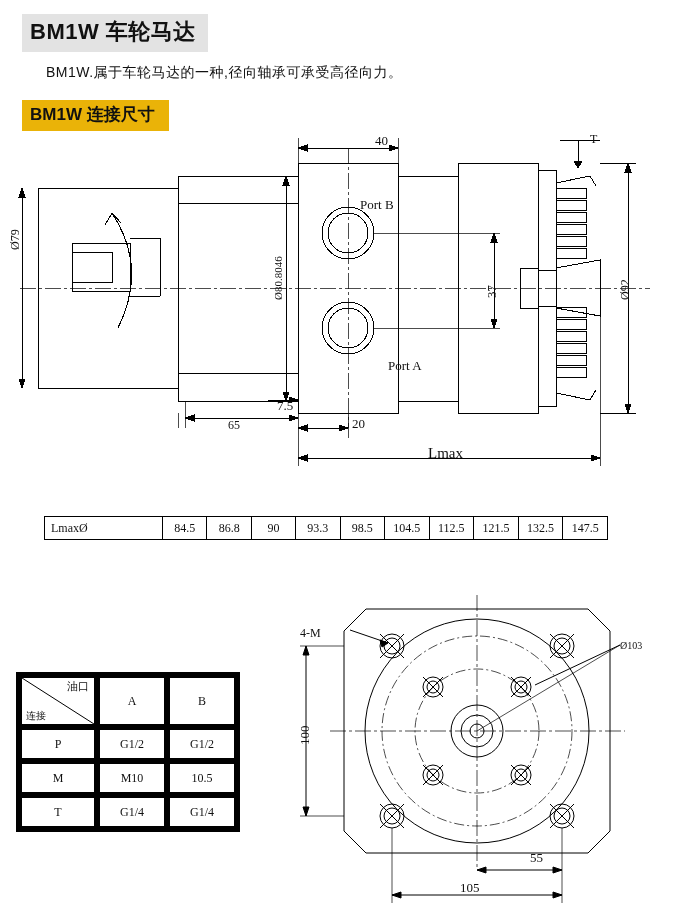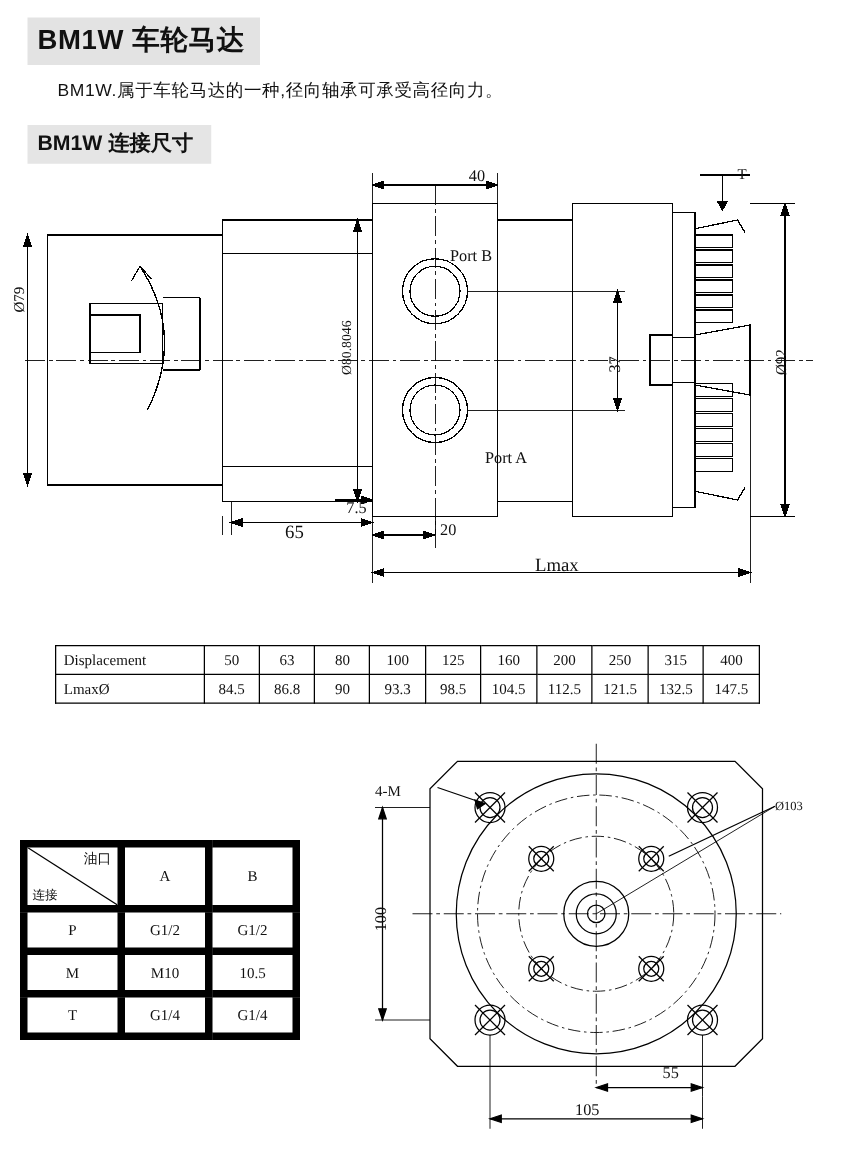--- a/index.html
+++ b/index.html
@@ -11,21 +11,21 @@
   .page{position:relative;width:608px;height:923px;}
 
   
   .title-bar{
     position:absolute;left:22px;top:14px;
     background:#e3e3e3;padding:3px 12px 5px 8px;
     font-size:22px;font-weight:bold;letter-spacing:0.5px;
   }
   .subtitle{
     position:absolute;left:22px;top:100px;
-    background:#e5e5e5;padding:3px 14px 5px 8px;
+    background:#eab308;padding:3px 14px 5px 8px;
     font-size:17px;font-weight:bold;
   }
   .intro{
     position:absolute;left:46px;top:64px;
     font-size:14px;letter-spacing:0.5px;text-align:right;
   }
 
   
   .dw{position:absolute;}
   svg{display:block;}
@@ -184,43 +184,30 @@
   <div class="dw" style="left:360px;top:197px;font-size:13px;font-family:'Liberation Serif',serif;">Port B</div>
 
   <div class="dw" style="left:388px;top:358px;font-size:13px;font-family:'Liberation Serif',serif;">Port A</div>
 
   <div class="dw" style="left:375px;top:133px;font-size:13px;font-family:'Liberation Serif',serif;">40</div>
 
   <div class="dw" style="left:484px;top:298px;font-size:13px;font-family:'Liberation Serif',serif;transform:rotate(-90deg);transform-origin:left top;">37</div>
 
   <div class="dw" style="left:277px;top:398px;font-size:13px;font-family:'Liberation Serif',serif;">7.5</div>
 
-  <div class="dw" style="left:228px;top:418px;font-size:15px;font-family:'Liberation Serif',serif;">65</div>
+  <div class="dw" style="left:228px;top:418px;font-size:12px;font-family:'Liberation Serif',serif;">65</div>
 
   <div class="dw" style="left:352px;top:416px;font-size:13px;font-family:'Liberation Serif',serif;">20</div>
 
   <div class="dw" style="left:428px;top:445px;font-size:15px;font-family:'Liberation Serif',serif;">Lmax</div>
 
   <div class="dw" style="left:590px;top:132px;font-size:12px;font-family:'Liberation Serif',serif;">T</div>
 
   <table class="disp-table">
     <tbody>
-        <tr>
-      <td class="lbl">Displacement</td>
-      <td class="val">50</td>
-      <td class="val">63</td>
-      <td class="val">80</td>
-      <td class="val">100</td>
-      <td class="val">125</td>
-      <td class="val">160</td>
-      <td class="val">200</td>
-      <td class="val">250</td>
-      <td class="val">315</td>
-      <td class="val">400</td>
-    </tr>
     <tr>
       <td class="lbl">LmaxØ</td>
       <td class="val">84.5</td>
       <td class="val">86.8</td>
       <td class="val">90</td>
       <td class="val">93.3</td>
       <td class="val">98.5</td>
       <td class="val">104.5</td>
       <td class="val">112.5</td>
       <td class="val">121.5</td>

